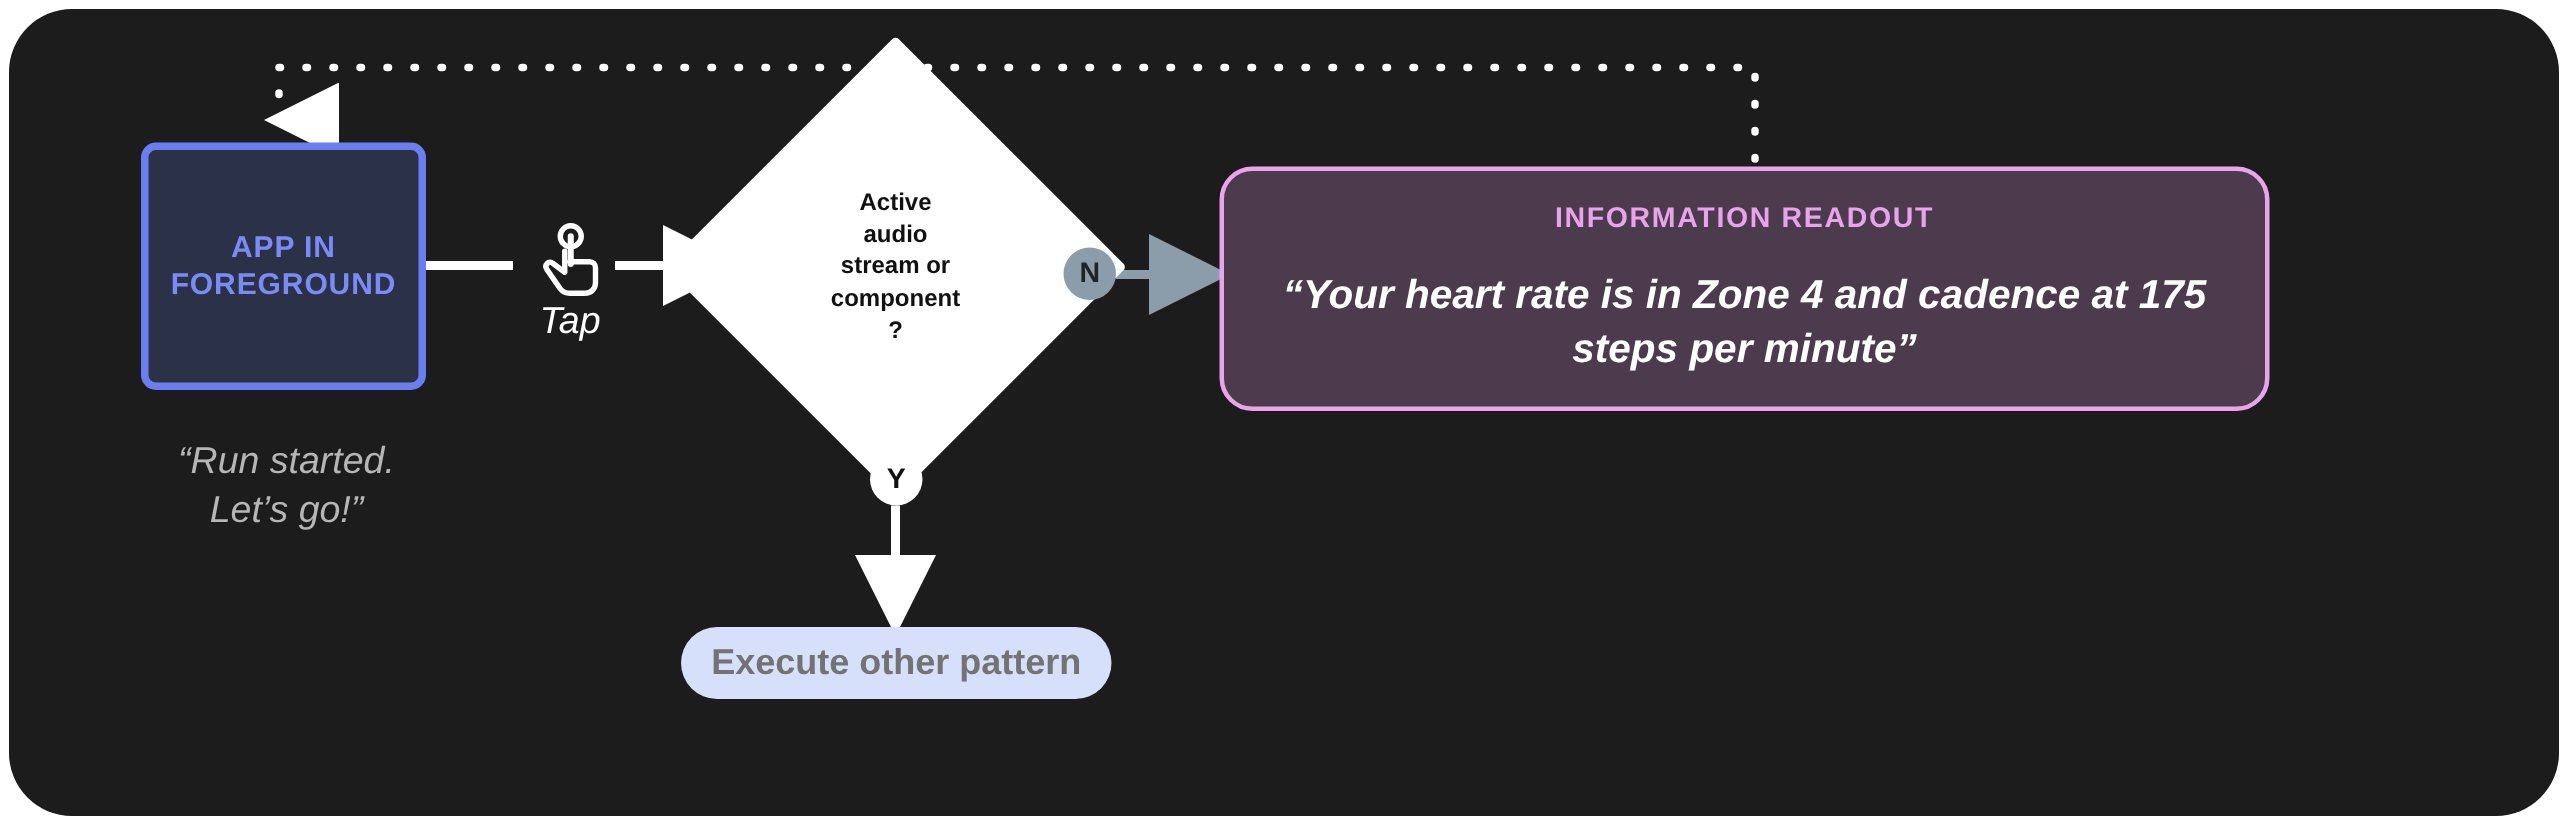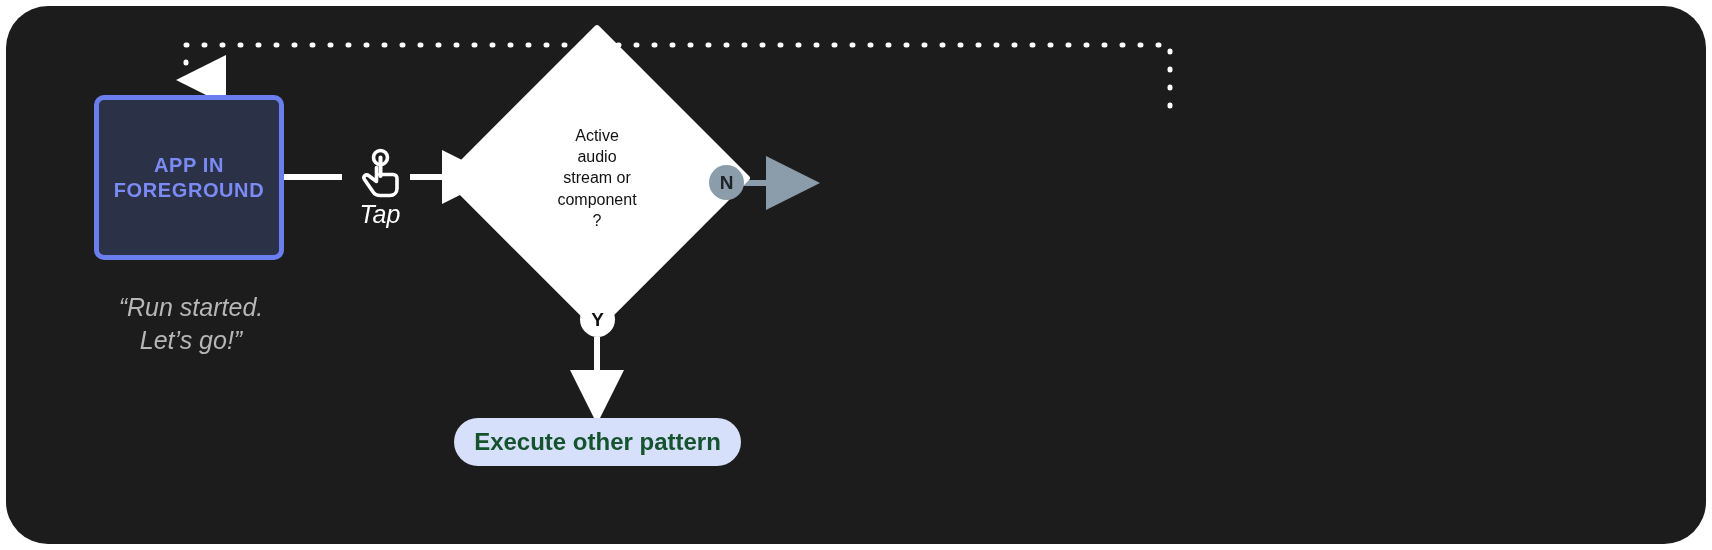--- a/index.html
+++ b/index.html
@@ -93,21 +93,21 @@
     border-radius: 3px;
   }
   #decision .diamond-text {
     position: absolute;
     inset: 0;
     display: flex;
     align-items: center;
     justify-content: center;
     color: #111111;
     font-size: 16px;
-    font-weight: normal;
+    font-weight: bold;
     line-height: 1.32;
     text-align: center;
   }
 
   
   .badge {
     position: absolute;
     border-radius: 50%;
     display: flex;
     align-items: center;
@@ -170,21 +170,21 @@
     top: 412px;
     width: 287px;
     height: 48px;
     background: #d6e0fa;
     border-radius: 24px;
     display: flex;
     align-items: center;
     justify-content: center;
   }
   #execute-pill .label {
-    color: #14532d;
+    color: #737373;
     font-size: 24px;
     font-weight: bold;
   }
 
   
   svg#wires {
     position: absolute;
     left: 0; top: 0;
     width: 1700px;
     height: 538px;
@@ -246,18 +246,22 @@
     <div class="diamond-text" style="white-space: pre-line;">Active
 audio
 stream or
 component
 ?</div>
   </div>
 
   <div class="badge" id="badge-n">N</div>
   <div class="badge" id="badge-y">Y</div>
 
+  <div class="node" id="readout">
+    <div class="readout-title">INFORMATION READOUT</div>
+    <div class="readout-body">“Your heart rate is in Zone 4 and cadence at 175 steps per minute”</div>
+  </div>
 
   <div class="node" id="execute-pill">
     <span class="label">Execute other pattern</span>
   </div>
 
 </div>
 
 </body></html>

